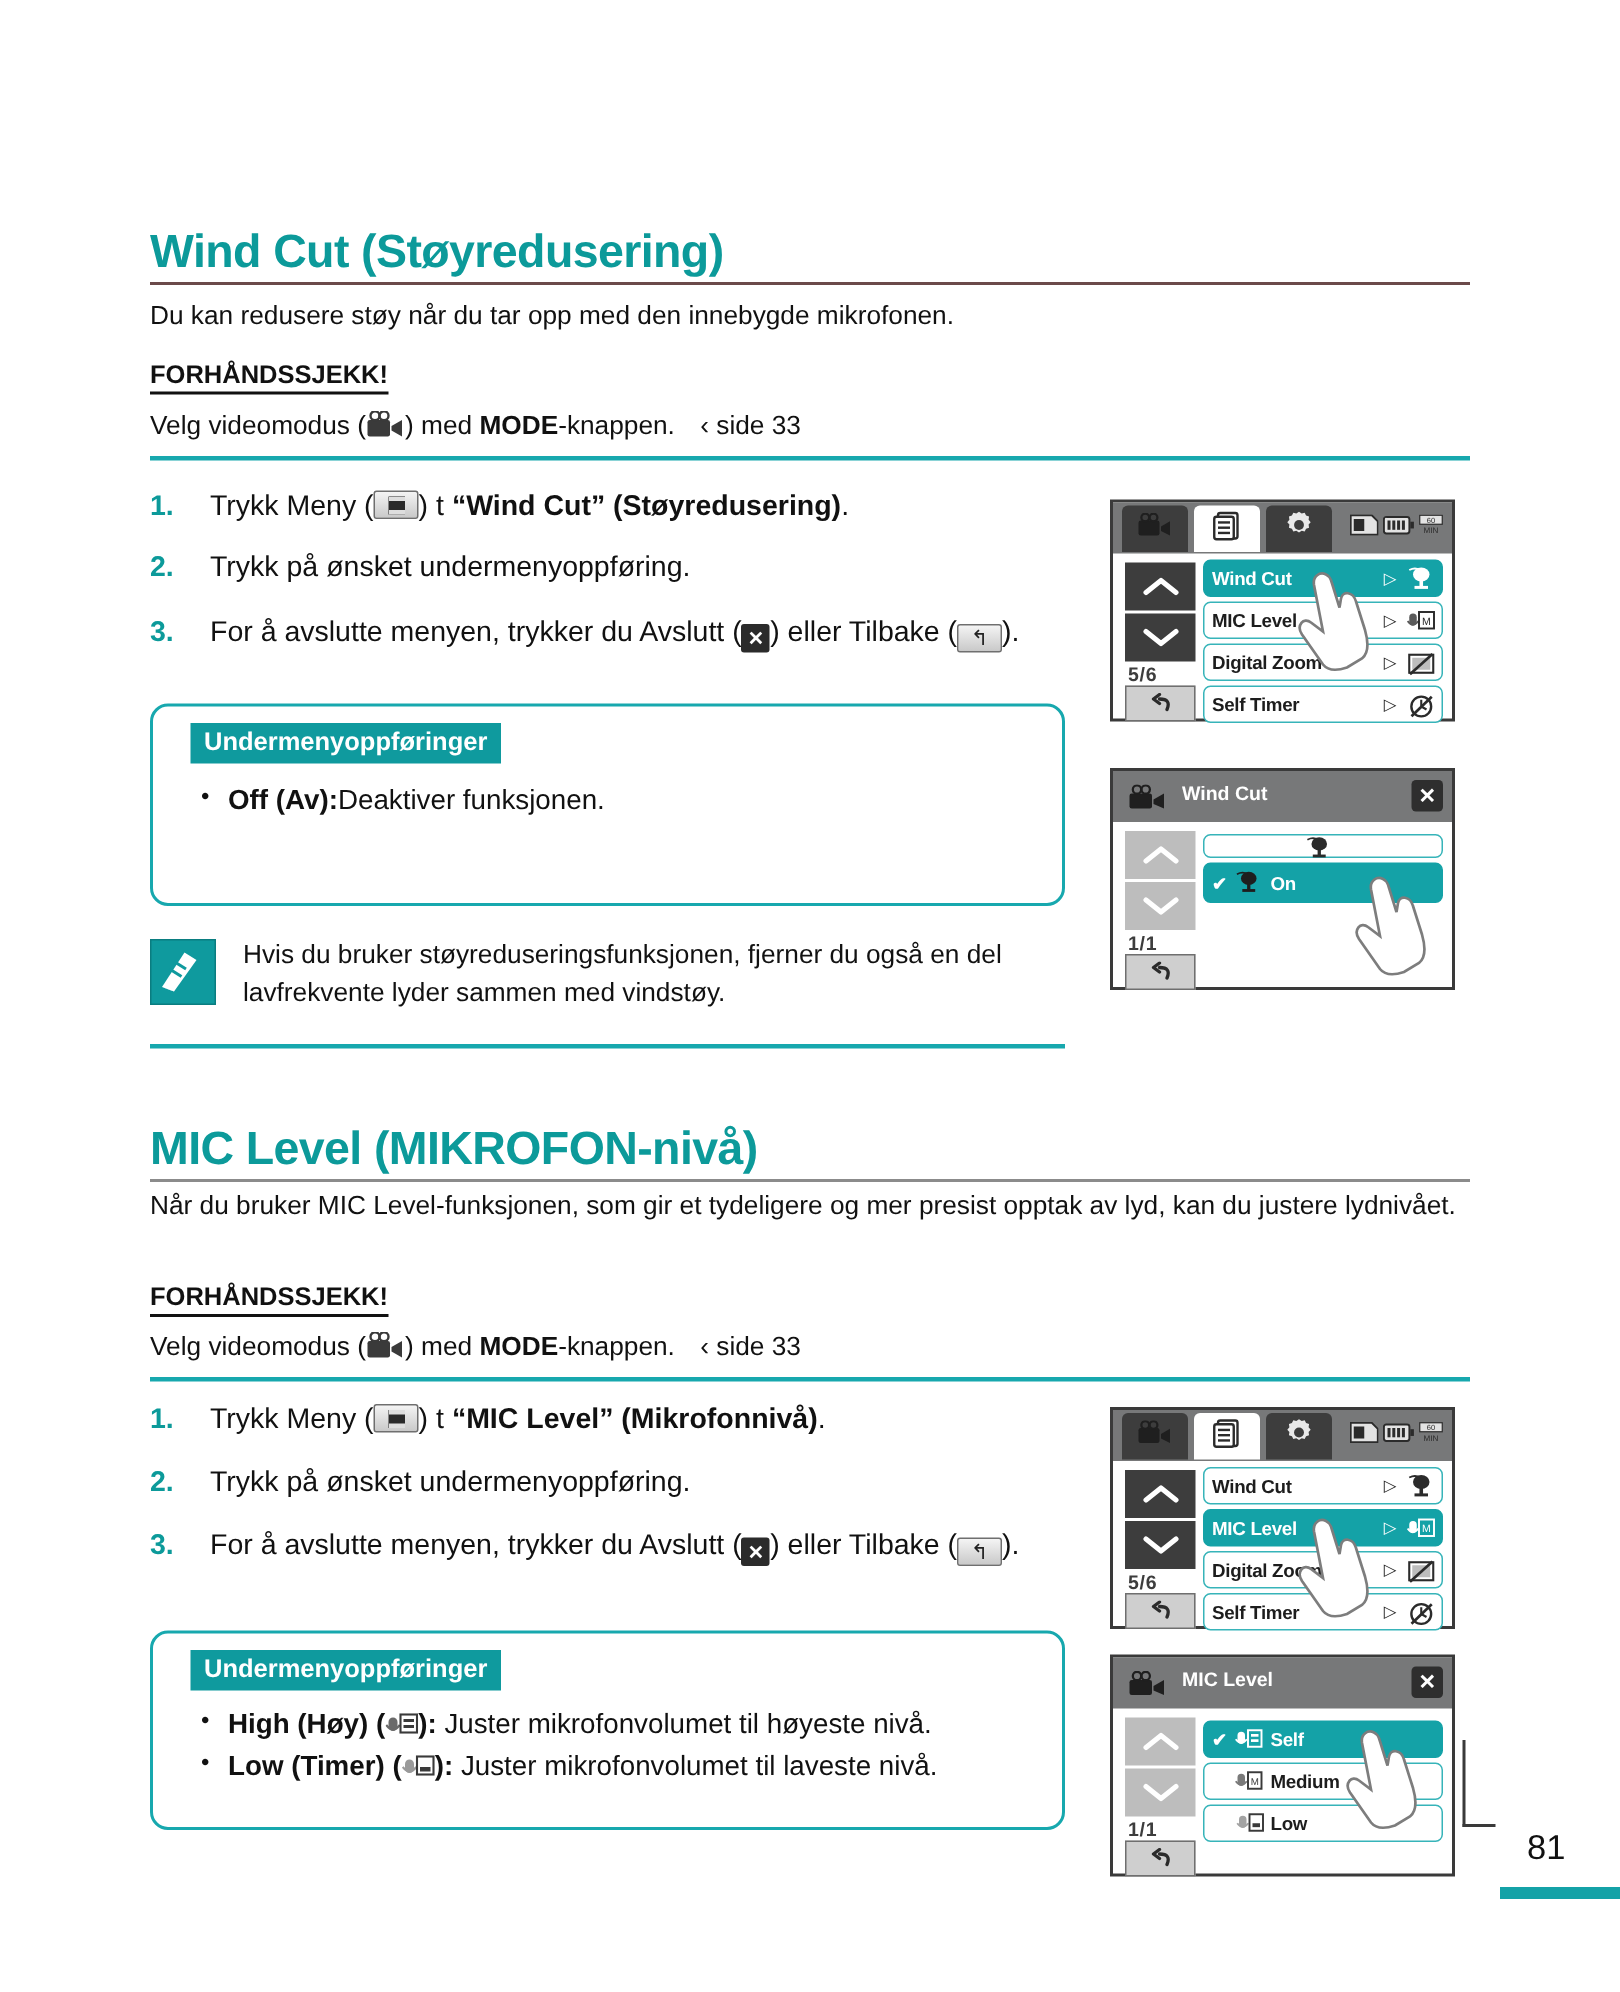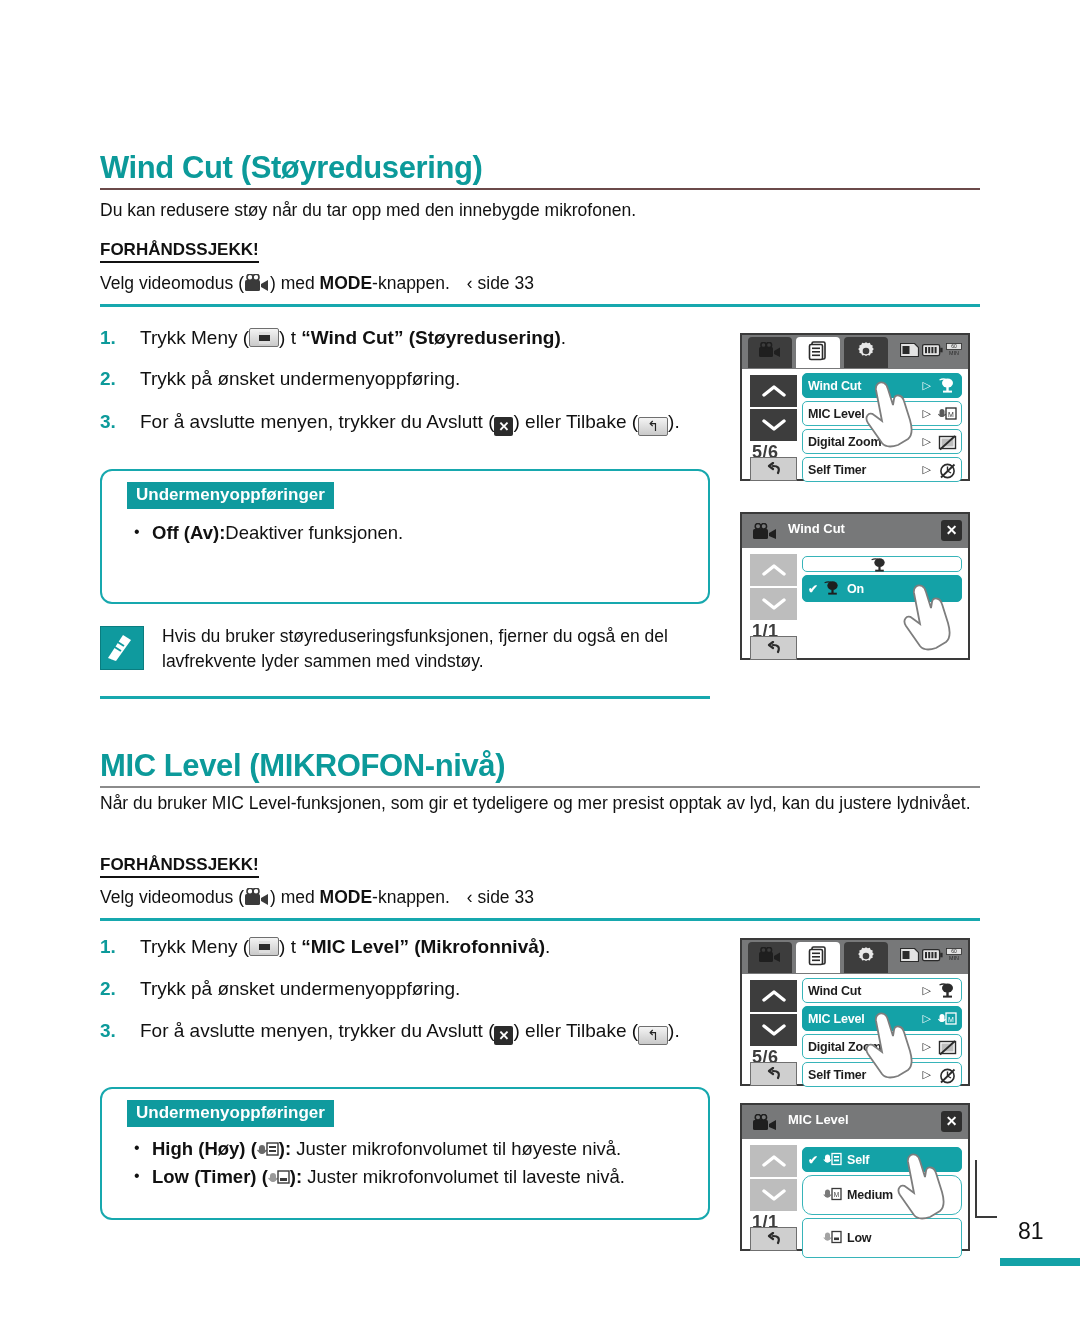--- a/index.html
+++ b/index.html
@@ -212,21 +212,21 @@
   .nav-btn {
     width:47px; height:32px;
     background:#3d3d3d;
     display:flex; align-items:center; justify-content:center;
     margin-bottom:2px;
   }
   .nav-btn.grey { background:#bdbdbd; }
   .nav-count {
     position:absolute;
     left:10px; top:107px;
-    font-size:18px;
+    font-size:13px;
     font-weight:bold;
     color:#3d3d3d;
     letter-spacing:0.5px;
   }
   .nav-back {
     position:absolute;
     left:8px; top:122px;
     width:47px; height:24px;
     background:#cfcfcf;
     border:1px solid #6f6f6f;
@@ -787,33 +787,33 @@
           <svg width="19" height="17" viewBox="0 0 19 17">
               <rect x="2" y="3.5" width="5" height="8" rx="2.5" fill="#ffffff"></rect>
               <path d="M0.8 8.5 q3.7 5 7.4 0" stroke="#ffffff" stroke-width="1.2" fill="none"></path>
               <rect x="9" y="2.5" width="9" height="11" fill="none" stroke="#ffffff" stroke-width="1.3"></rect>
               <rect x="11" y="5" width="5" height="1.8" fill="#ffffff"></rect>
               <rect x="11" y="8.5" width="5" height="1.8" fill="#ffffff"></rect>
             </svg>
         </span>
         <span class="lbl">Self</span>
       </div>
-      <div class="lcd-item" style="height:40px;border-radius:10px;">
+      <div class="lcd-item" style="height:25px;">
         <span class="check"></span>
         <span class="licon">
           <svg width="19" height="17" viewBox="0 0 19 17">
               <rect x="2" y="3.5" width="5" height="8" rx="2.5" fill="#7a7a7a"></rect>
               <path d="M0.8 8.5 q3.7 5 7.4 0" stroke="#7a7a7a" stroke-width="1.2" fill="none"></path>
               <rect x="9" y="2.5" width="9" height="11" fill="none" stroke="#3a3a3a" stroke-width="1.3"></rect>
               <text x="13.5" y="10.8" font-size="6.5" text-anchor="middle" fill="#3a3a3a" font-family="sans-serif">M</text>
             </svg>
         </span>
         <span class="lbl">Medium</span>
       </div>
-      <div class="lcd-item" style="height:40px;">
+      <div class="lcd-item" style="height:25px;text-align:right;">
         <span class="check"></span>
         <span class="licon">
           <svg width="19" height="17" viewBox="0 0 19 17">
               <rect x="2" y="3.5" width="5" height="8" rx="2.5" fill="#a3a3a3"></rect>
               <path d="M0.8 8.5 q3.7 5 7.4 0" stroke="#a3a3a3" stroke-width="1.2" fill="none"></path>
               <rect x="9" y="2.5" width="9" height="11" fill="none" stroke="#3a3a3a" stroke-width="1.3"></rect>
               <rect x="11" y="8.5" width="5" height="2.6" fill="#3a3a3a"></rect>
             </svg>
         </span>
         <span class="lbl">Low</span>

